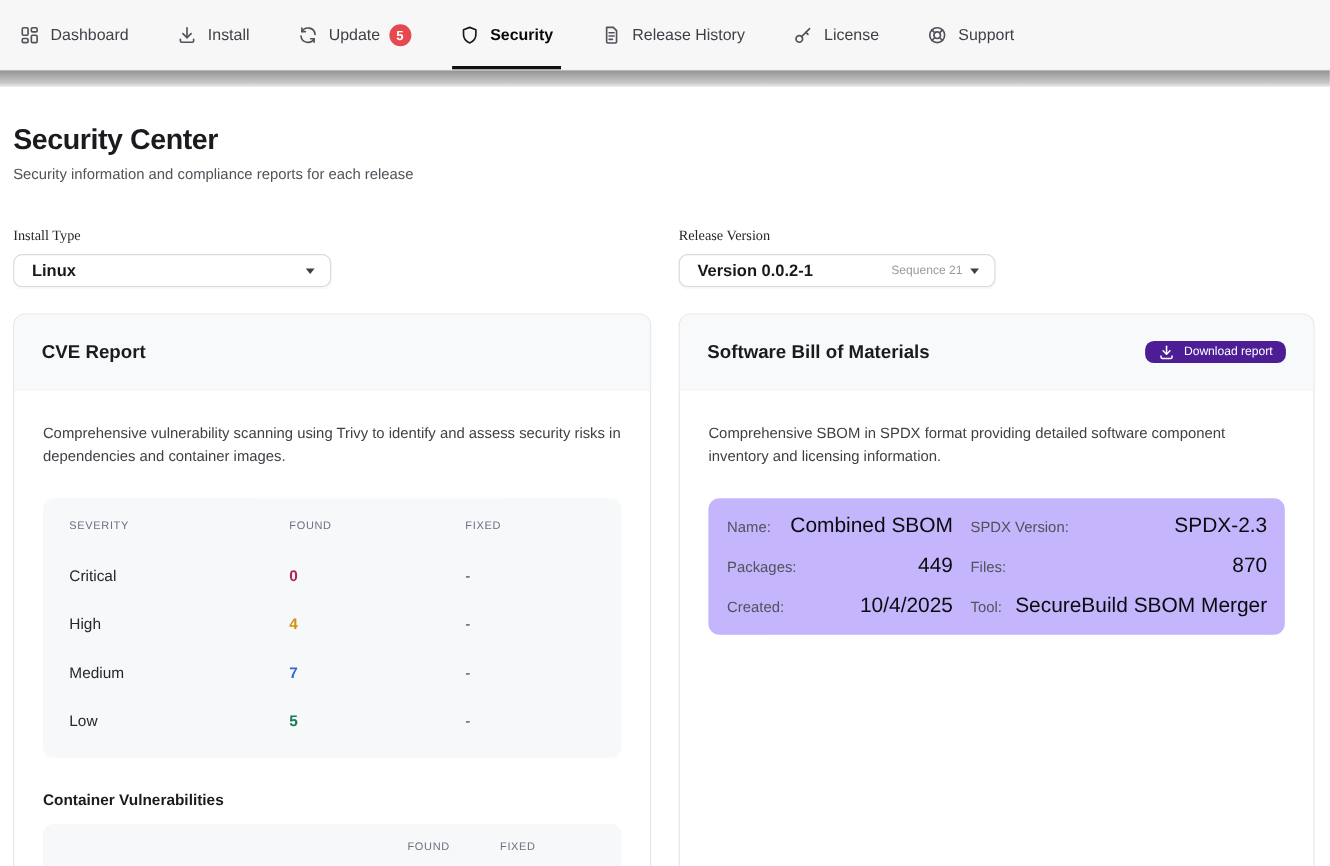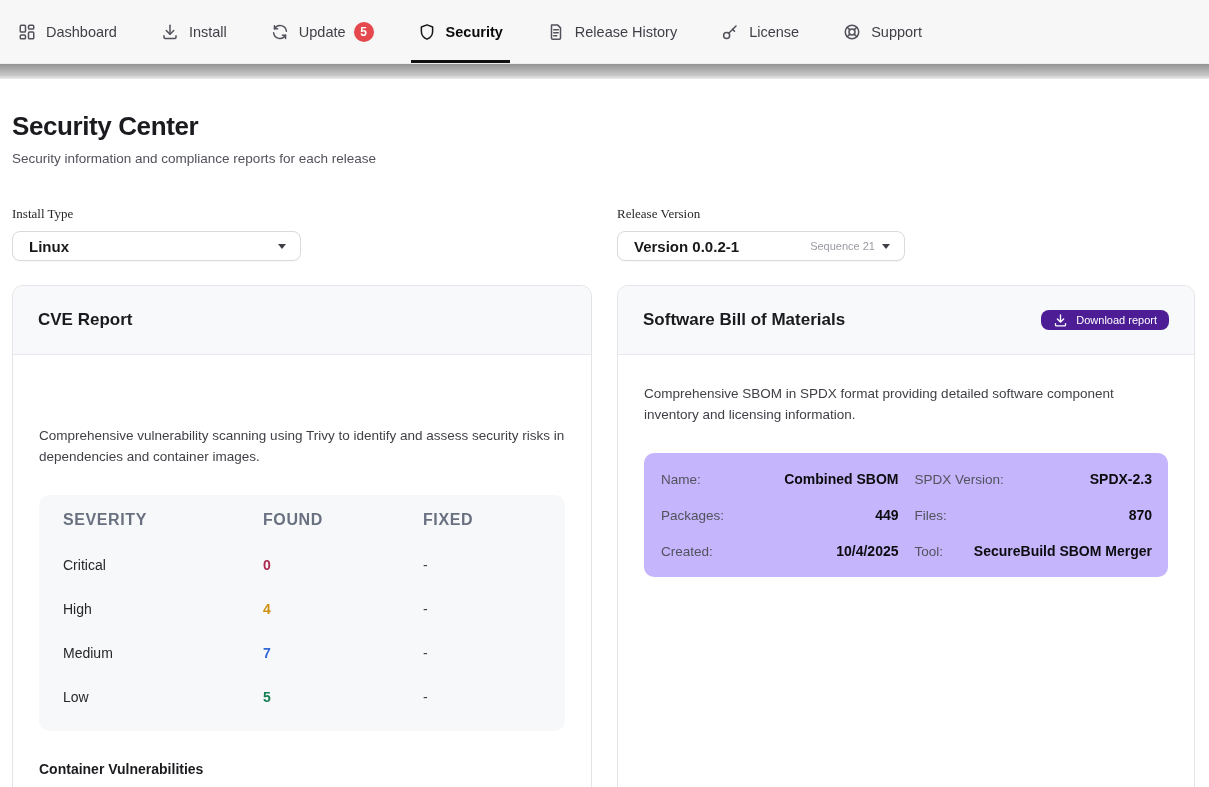--- a/index.html
+++ b/index.html
@@ -48,54 +48,54 @@
   .cards { display:flex; gap:25px; margin-top:24px; align-items:stretch; }
   .card { border:1px solid #e4e4e8; border-radius:11px; background:#fff; height:980px; }
   .card-cve { width:580px; }
   .card-sbom { width:578px; }
   .card-header { background:#f8f9fa; border-bottom:1px solid #e8e9ec;
     border-radius:10px 10px 0 0; height:69px; display:flex; align-items:center;
     justify-content:space-between; padding:0 25px; }
   .card-title { font-size:17px; font-weight:600; color:#1b1b1f; }
   .card-body { padding:28px 26px; }
   .card-desc { font-size:13.5px; line-height:21px; color:#3f3f46; }
-  .card-cve .card-desc { max-width:527px;margin-top:42px; }
+  .card-cve .card-desc { max-width:527px; }
   .card-sbom .card-desc { max-width:512px; }
 
   .btn-download { display:flex; align-items:center; gap:8px; height:20px;
     background:#4c1d95; color:#fff; border:none; border-radius:8px; padding:0 12px;
     font-family:"Liberation Sans", sans-serif; font-size:11px; font-weight:500; cursor:pointer; }
 
   
   .sev-table { margin-top:28px; background:#f7f8f9; border-radius:10px;
     padding:2px 0 12px 0; }
   .sev-row { display:grid; grid-template-columns:200px 160px 1fr;
     padding-left:24px; align-items:center; height:44px; }
   .sev-row.head { height:46px; }
-  .th { font-size:16px; font-weight:700; letter-spacing:0.6px; color:#697080;
+  .th { font-size:10px; font-weight:400; letter-spacing:0.6px; color:#697080;
     text-transform:uppercase; }
   .sev-name { font-size:14px; color:#27272a; }
   .sev-found { font-size:14px; font-weight:600; }
   .sev-fixed { font-size:14px; color:#3f3f46; }
 
   
   .section-title { margin-top:30px; font-size:14px; font-weight:600; color:#1b1b1f; }
   .cont-table-head { margin-top:14px; background:#f7f8f9; border-radius:10px 10px 0 0;
     height:42px; display:grid; grid-template-columns:1fr 45px 39px; column-gap:33px;
     align-items:center; padding:0 6px 0 17px; }
   .cont-table-head .th.num { text-align:right; }
 
   
   .sbom-info { margin-top:28px; background:#c4b5fd; border-radius:10px;
     padding:8px 16px 8px 17px; display:grid; grid-template-columns:1fr 1fr;
     column-gap:16px; }
   .info-pair { display:flex; justify-content:space-between; align-items:center;
     height:36px; }
   .info-label { font-size:13.5px; color:#52525b; }
-  .info-value { font-size:14px; font-weight:700; color:#0c0c0e; white-space:nowrap;margin-left:12px; }
+  .info-value { font-size:19px; font-weight:400; color:#0c0c0e; white-space:nowrap;margin-left:12px; }
 
   svg { display:block; }
 </style>
 </head>
 <body>
 
 <nav class="topnav">
 
   <div class="nav-item">
     <span class="nicon">

